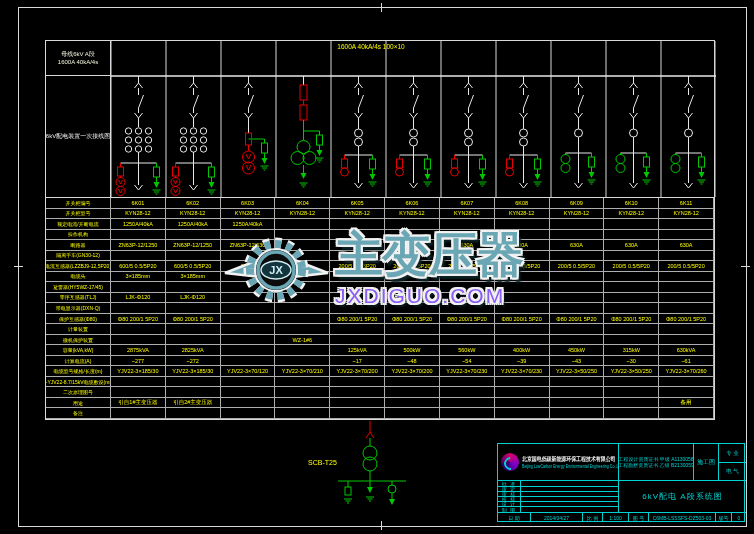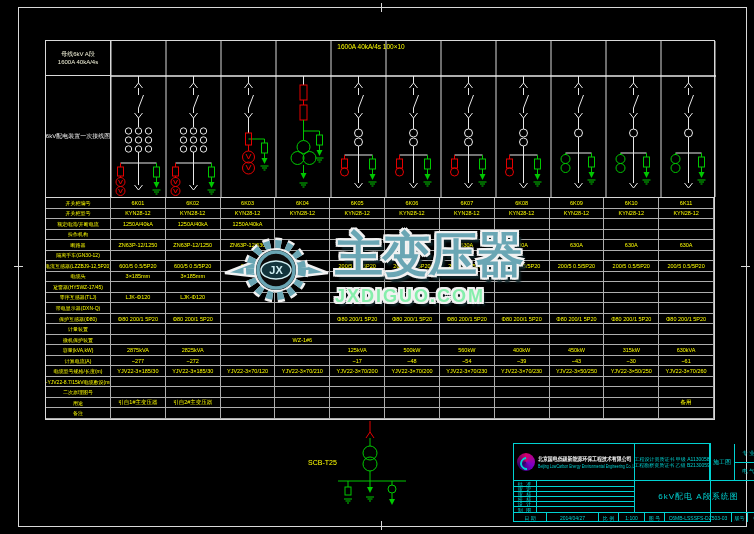--- a/index.html
+++ b/index.html
@@ -24,25 +24,25 @@
     overflow:hidden;white-space:nowrap;}
   .cell.rowlabel{font-size:5px;}
   #detail{position:absolute;left:300px;top:421px;width:160px;height:88px;}
   .detail-label{position:absolute;left:8px;top:38px;color:#ffff00;font-size:7px;white-space:nowrap;}
   
   #wm{position:absolute;left:224px;top:226px;display:flex;align-items:center;z-index:6;}
   .wm-text{margin-left:6px;}
   .wm-cn{font-size:48px;font-weight:bold;letter-spacing:-1px;color:#6aa6b4;line-height:52px;
     text-shadow:-2px 0 0 #f2f2f2,2px 0 0 #f2f2f2,0 -2px 0 #f2f2f2,0 2px 0 #f2f2f2,
     -2px -2px 0 #f2f2f2,2px -2px 0 #f2f2f2,-2px 2px 0 #f2f2f2,2px 2px 0 #f2f2f2,4px 5px 2px #0e2226;}
-  .wm-domain{font-size:18px;font-weight:bold;letter-spacing:2px;color:#86efac;line-height:30px;
+  .wm-domain{font-size:21px;font-weight:normal;letter-spacing:2px;color:#8b5cf6;line-height:30px;
     text-shadow:-2px 0 0 #f2f2f2,2px 0 0 #f2f2f2,0 -2px 0 #f2f2f2,0 2px 0 #f2f2f2,
     -2px -2px 0 #f2f2f2,2px -2px 0 #f2f2f2,-2px 2px 0 #f2f2f2,2px 2px 0 #f2f2f2,3px 4px 2px #0e2226;}
   
-  #tb{position:absolute;left:513px;top:443px;width:198px;height:79px;border:1px solid #00d2d2;box-sizing:border-box;color:#00d2d2;}
+  #tb{position:absolute;left:497px;top:443px;width:248px;height:79px;border:1px solid #00d2d2;box-sizing:border-box;color:#00d2d2;}
   .tbcell{position:absolute;box-sizing:border-box;border-right:1px solid #00d2d2;border-bottom:1px solid #00d2d2;
     overflow:hidden;display:flex;align-items:center;justify-content:center;white-space:nowrap;}
   .company{flex-direction:column;align-items:flex-start;justify-content:center;padding-left:24px;}
   .company .cn{color:#f0f0f0;font-size:6px;font-weight:bold;transform:scaleX(.82);transform-origin:left;}
   .company .en{color:#00d2d2;font-size:4.5px;transform:scaleX(.8);transform-origin:left;}
   .logo{position:absolute;left:3px;top:9px;width:18px;height:18px;border-radius:50%;
     background:conic-gradient(#d4006a,#7a00c8,#2a006a,#d4006a);}
   .logo:after{content:"";position:absolute;left:3px;top:4px;width:9px;height:9px;border-radius:50%;
     border:2px solid #00d2d2;border-right-color:transparent;border-top-color:transparent;transform:rotate(40deg);}
   .certs{flex-direction:column;font-size:5px;line-height:6px;transform-origin:center;}

